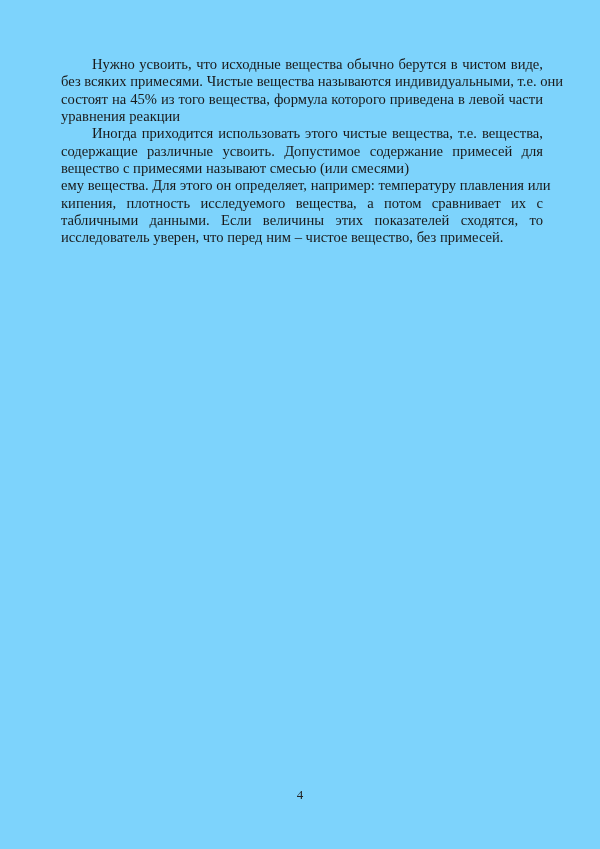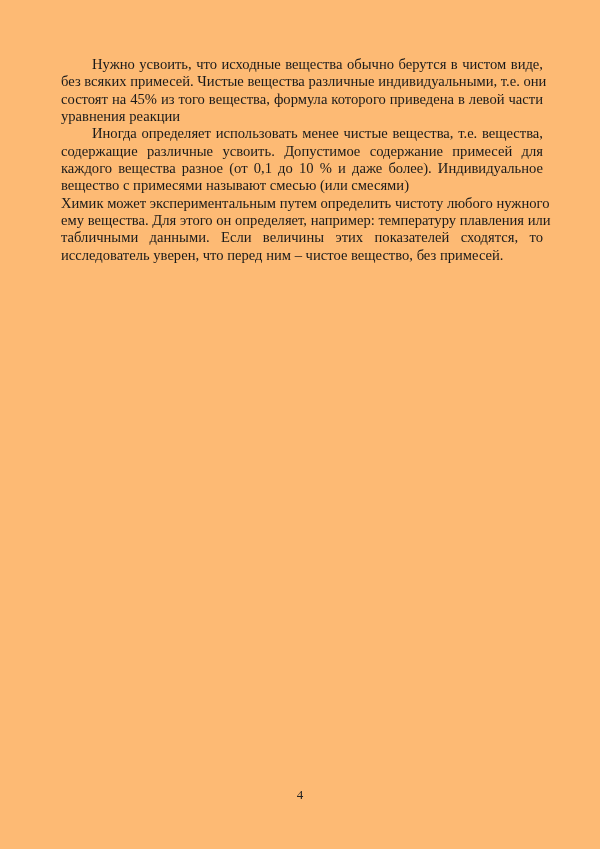--- a/index.html
+++ b/index.html
@@ -1,43 +1,42 @@
 <!DOCTYPE html>
 <html><head>
 <meta charset="utf-8">
 <style>
   html, body { margin:0; padding:0; background:#ffffff; }
   body { width:600px; height:849px; position:relative; overflow:hidden; }
-  .page { position:absolute; left:0; top:0; width:600px; height:849px; background:#fdba74; }
+  .page { position:absolute; left:0; top:0; width:600px; height:849px; background:#7dd3fc; }
   .text { position:absolute; left:61px; top:56px; width:482px;
           font-family:"Liberation Serif", serif; font-size:14.6px; line-height:17.35px; color:#1a1a1a; }
   .line { display:block; white-space:nowrap; height:17.35px; text-align:justify; text-align-last:justify; }
   .line.last { text-align-last:left; }
   .line.indent { padding-left:31px; }
   .pagenum { position:absolute; left:0; width:600px; top:787px; text-align:center;
              font-family:"Liberation Serif", serif; font-size:13px; color:#222; }
 </style>
 </head>
 <body>
 
 <div class="page">
   <div class="text">
     <div>
       <span class="line indent">Нужно усвоить, что исходные вещества обычно берутся в чистом  виде,</span>
-      <span class="line">без всяких примесей. Чистые вещества различные индивидуальными, т.е. они</span>
+      <span class="line">без всяких примесями. Чистые вещества называются индивидуальными, т.е. они</span>
       <span class="line">состоят на 45% из того вещества, формула которого приведена в левой части</span>
       <span class="line last">уравнения реакции</span>
     </div>
     <div>
-      <span class="line indent">Иногда определяет использовать менее чистые вещества, т.е. вещества,</span>
+      <span class="line indent">Иногда приходится использовать этого чистые вещества, т.е. вещества,</span>
       <span class="line">содержащие различные усвоить. Допустимое содержание примесей для</span>
-      <span class="line">каждого вещества разное (от 0,1 до 10 % и даже более). Индивидуальное</span>
       <span class="line last">вещество с примесями называют смесью (или смесями)</span>
     </div>
     <div>
-      <span class="line">Химик может экспериментальным путем определить чистоту любого нужного</span>
       <span class="line">ему вещества. Для этого он определяет, например: температуру плавления или</span>
+      <span class="line">кипения, плотность исследуемого вещества, а потом сравнивает их с</span>
       <span class="line">табличными данными. Если величины этих показателей сходятся, то</span>
       <span class="line last">исследователь уверен, что перед ним – чистое вещество, без примесей.</span>
     </div>
   </div>
   <div class="pagenum">4</div>
 </div>
 
 </body></html>

